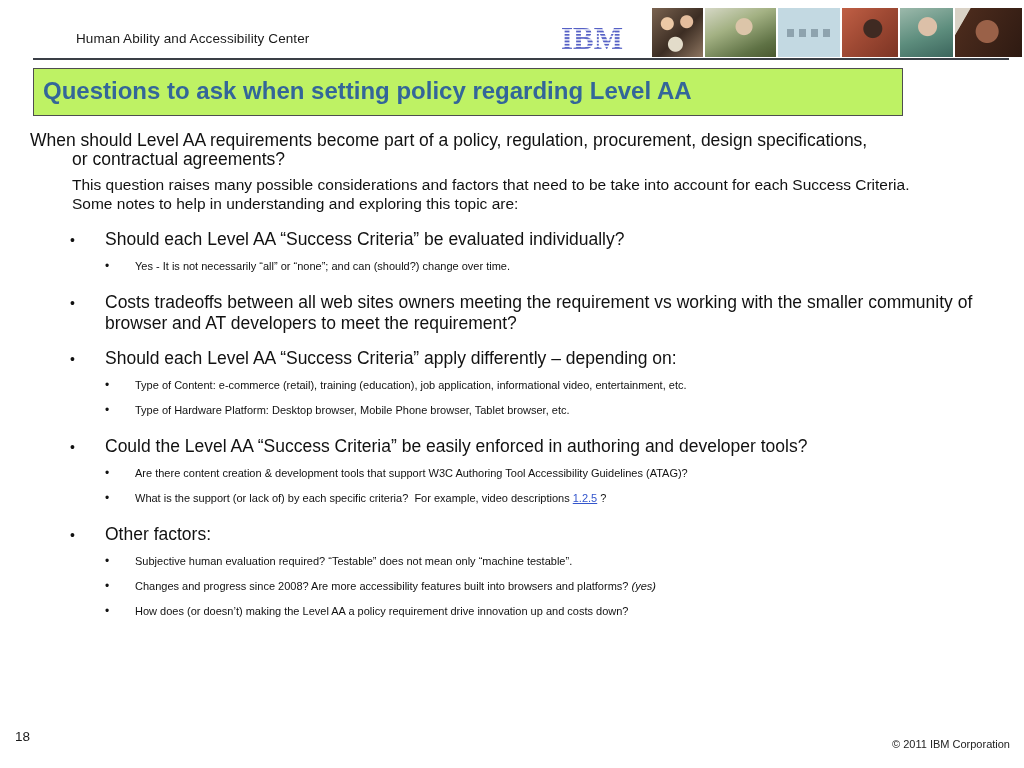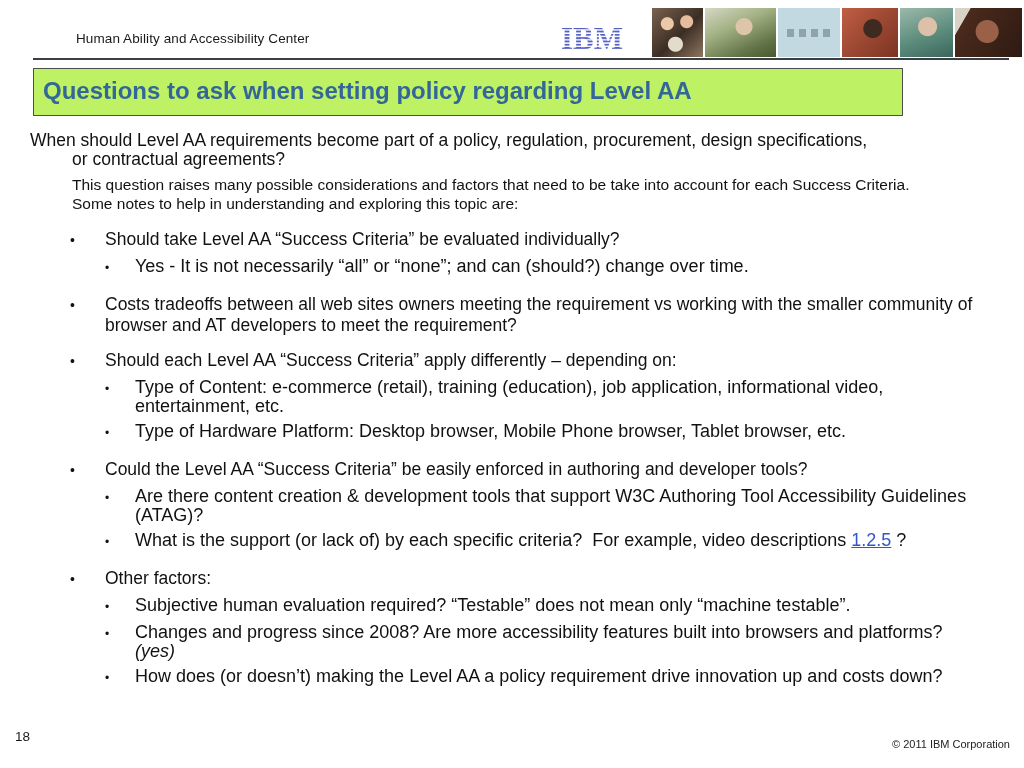--- a/index.html
+++ b/index.html
@@ -39,21 +39,21 @@
   
   #content{left:30px;top:131px;width:982px;font-size:17.5px;line-height:19px;}
   #content .l{white-space:pre-wrap;}
   .q2,.noteline{margin-left:42px;}
   .note{font-size:15.5px;line-height:18.5px;margin-top:7px;}
   .li{display:flex;align-items:baseline;}
   .li .txt{white-space:pre-wrap;}
   .l1{font-size:17.5px;line-height:21px;margin-left:40px;margin-top:17px;}
   .l1::before{content:"\2022";width:35px;flex:0 0 35px;font-size:14px;}
   .l1 .txt{max-width:880px;}
-  .l2{font-size:18px;line-height:19px;margin-left:75px;margin-top:6px;}
+  .l2{font-size:11px;line-height:19px;margin-left:75px;margin-top:6px;}
   .l2::before{content:"\2022";width:30px;flex:0 0 30px;font-size:12px;}
   .l2 .txt{max-width:845px;}
   .mt16{margin-top:16px;} .mt14{margin-top:14px;}
   .link{color:#3355cc;text-decoration:underline;cursor:pointer;}
   .it{font-style:italic;}
   
   #page-number{left:15px;top:729px;font-size:13.5px;color:#1a1a1a;}
   #copyright{right:14px;top:738px;font-size:11px;color:#222;text-align:center;}
 </style>
 </head>
@@ -91,21 +91,21 @@
 
 <div id="content" class="abs">
   <div class="l q1">When should Level AA requirements become part of a policy, regulation, procurement, design specifications,</div>
   <div class="l q2">or contractual agreements?</div>
   <div class="note">
     <div class="l noteline">This question raises many possible considerations and factors that need to be take into account for each Success Criteria.</div>
     <div class="l noteline">Some notes to help in understanding and exploring this topic are:</div>
   </div>
 
   <div class="li l1 mt16">
-    <span class="txt">Should take Level AA “Success Criteria” be evaluated individually?</span>
+    <span class="txt">Should each Level AA “Success Criteria” be evaluated individually?</span>
   </div>
   <div class="li l2">
     <span class="txt">Yes - It is not necessarily “all” or “none”; and can (should?) change over time.</span>
   </div>
 
   <div class="li l1 mt16">
     <span class="txt">Costs tradeoffs between all web sites owners meeting the requirement vs working with the smaller community of browser and AT developers to meet the requirement?</span>
   </div>
 
   <div class="li l1 mt14">

